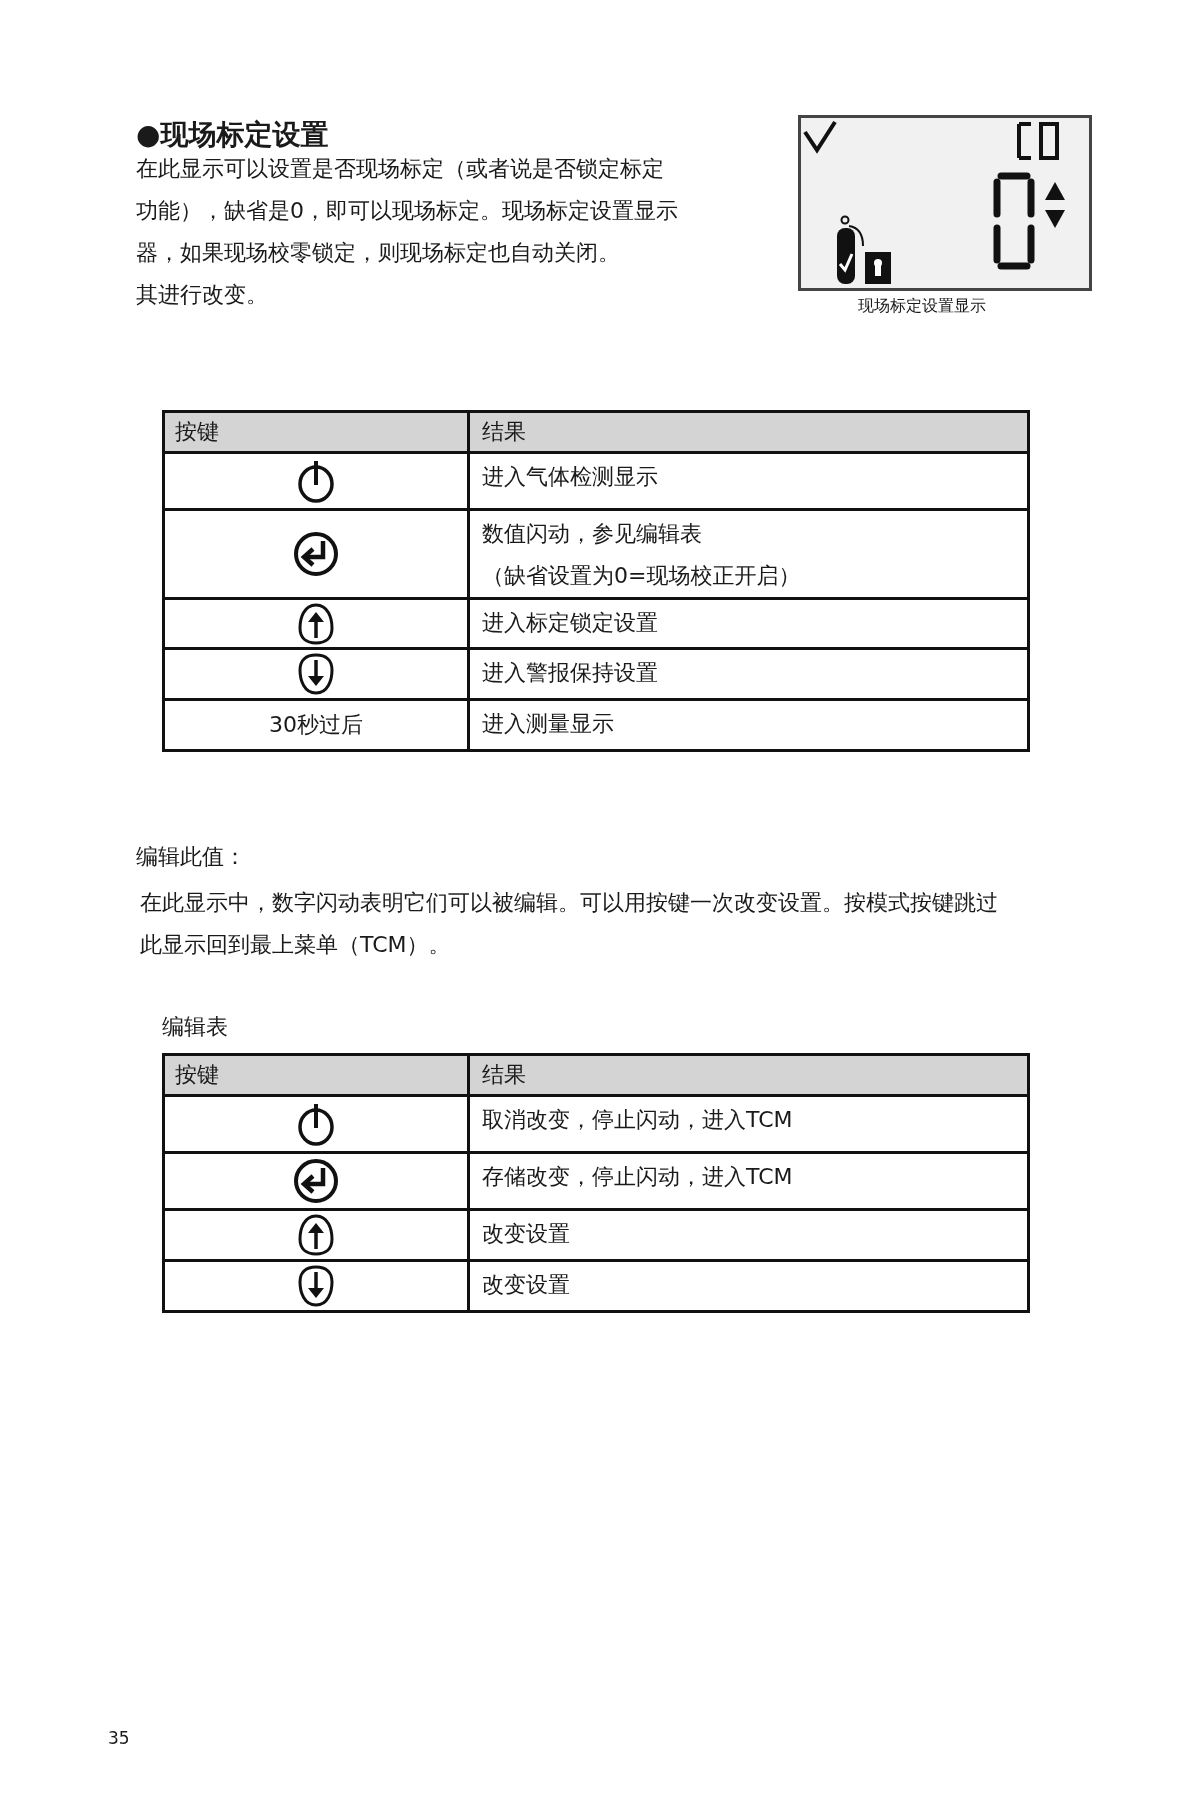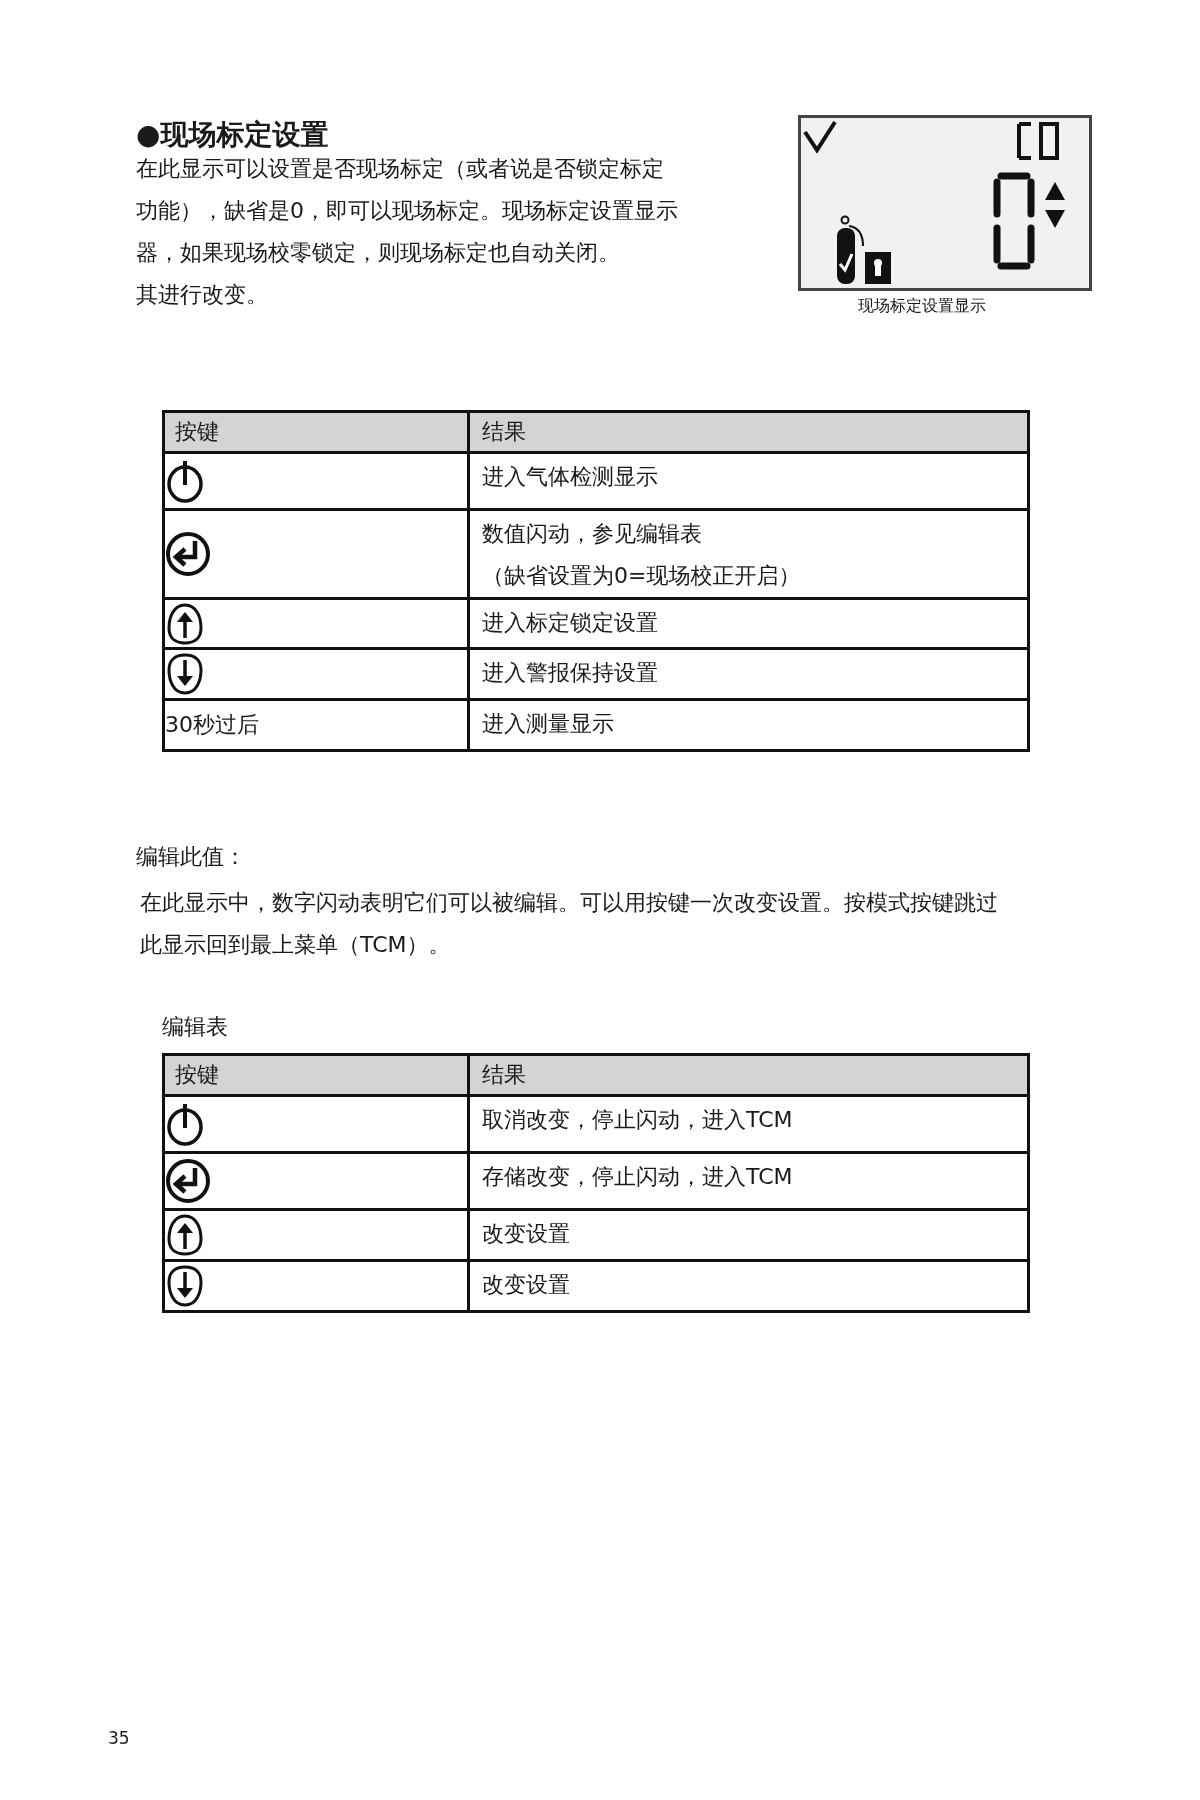--- a/index.html
+++ b/index.html
@@ -6,21 +6,21 @@
   body{width:1200px;height:1800px;position:relative;overflow:hidden;font-family:"DejaVu Sans","Liberation Sans",sans-serif;color:#1a1a1a;}
   .abs{position:absolute;}
   .title{left:136px;top:100px;font-size:28px;font-weight:bold;white-space:nowrap;margin-top:16px;}
   .para{left:136px;top:148px;width:620px;font-size:22px;line-height:42px;}
   .para div{white-space:nowrap;}
   .lcd{left:798px;top:115px;width:294px;height:176px;border:3px solid #444;background:#f1f1f1;box-sizing:border-box;}
   .lcd-caption{left:858px;top:296px;font-size:16px;white-space:nowrap;}
   table.keys{position:absolute;border-collapse:collapse;left:162px;width:868px;font-size:22px;}
   table.keys td{border:3px solid #111;padding:0 12px;vertical-align:top;}
   table.keys tr.head td{background:#d4d4d4;height:38px;vertical-align:middle;}
-  table.keys td.k{width:282px;vertical-align:middle;padding:0;}
+  table.keys td.k{width:282px;text-align:center;vertical-align:middle;padding:0;}
   table.keys td.r{line-height:42px;padding-top:2px;}
   .t1{top:410px;}
   .t2{top:1053px;}
   .icon{display:inline-block;vertical-align:middle;}
   .edit-title{left:136px;top:842px;font-size:22px;}
   .edit-para{left:140px;top:882px;font-size:22px;line-height:42px;white-space:nowrap;}
   .edit-label{left:162px;top:1012px;font-size:22px;}
   .page-no{left:108px;top:1728px;font-size:17px;}
 </style>
 </head>

